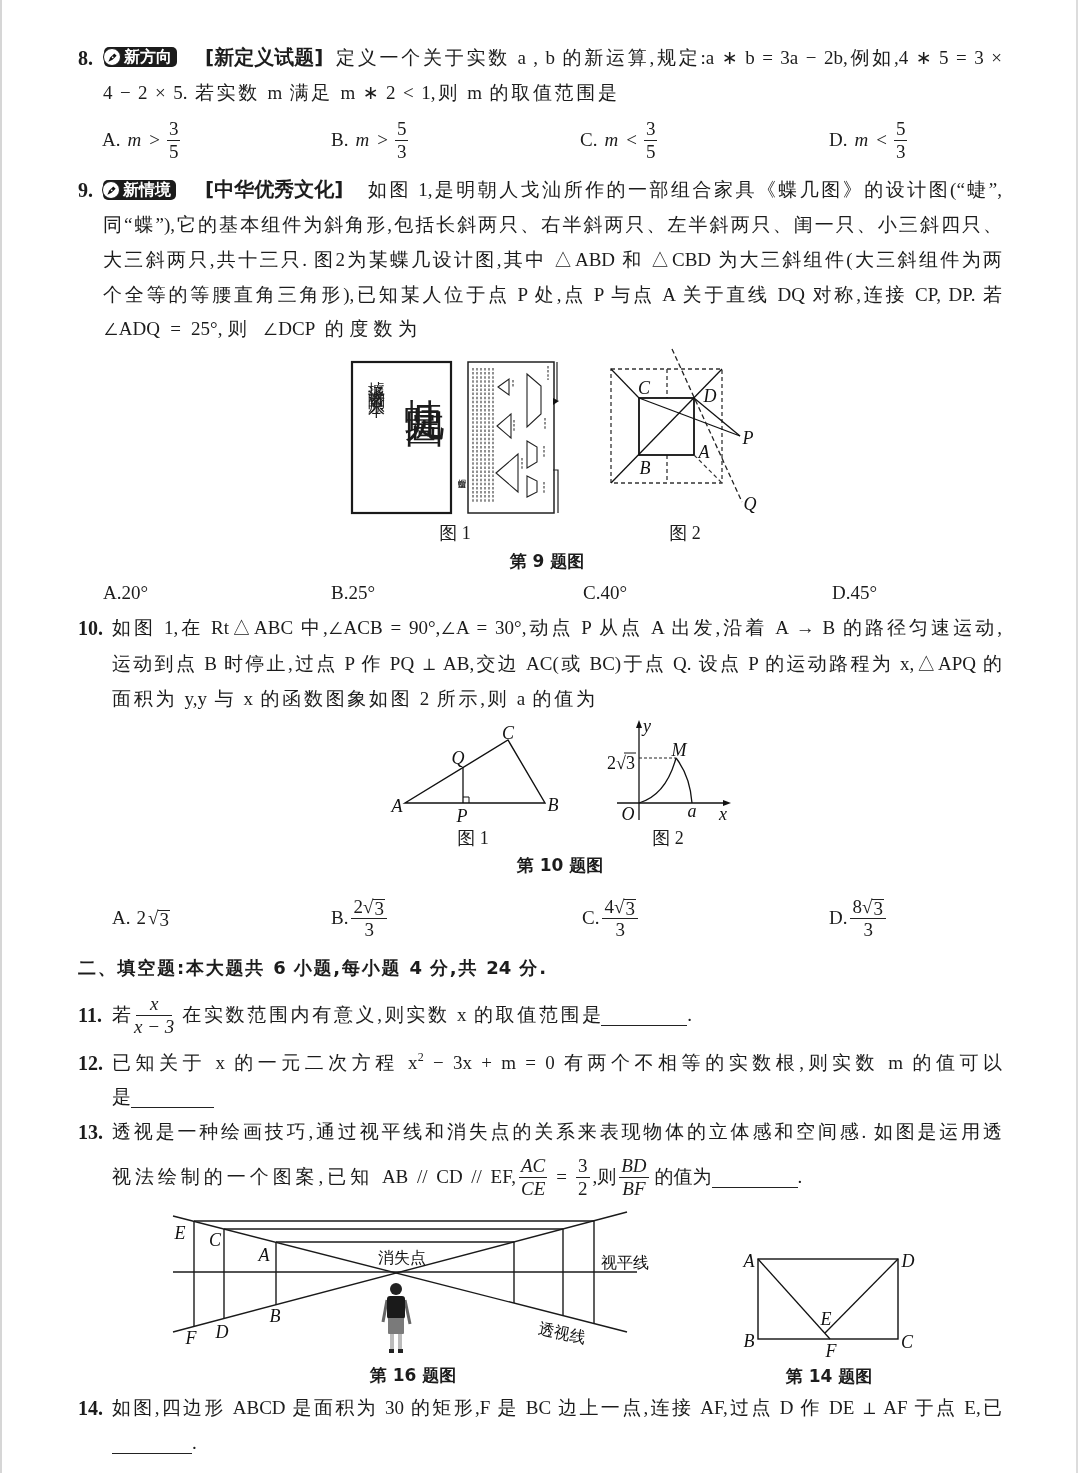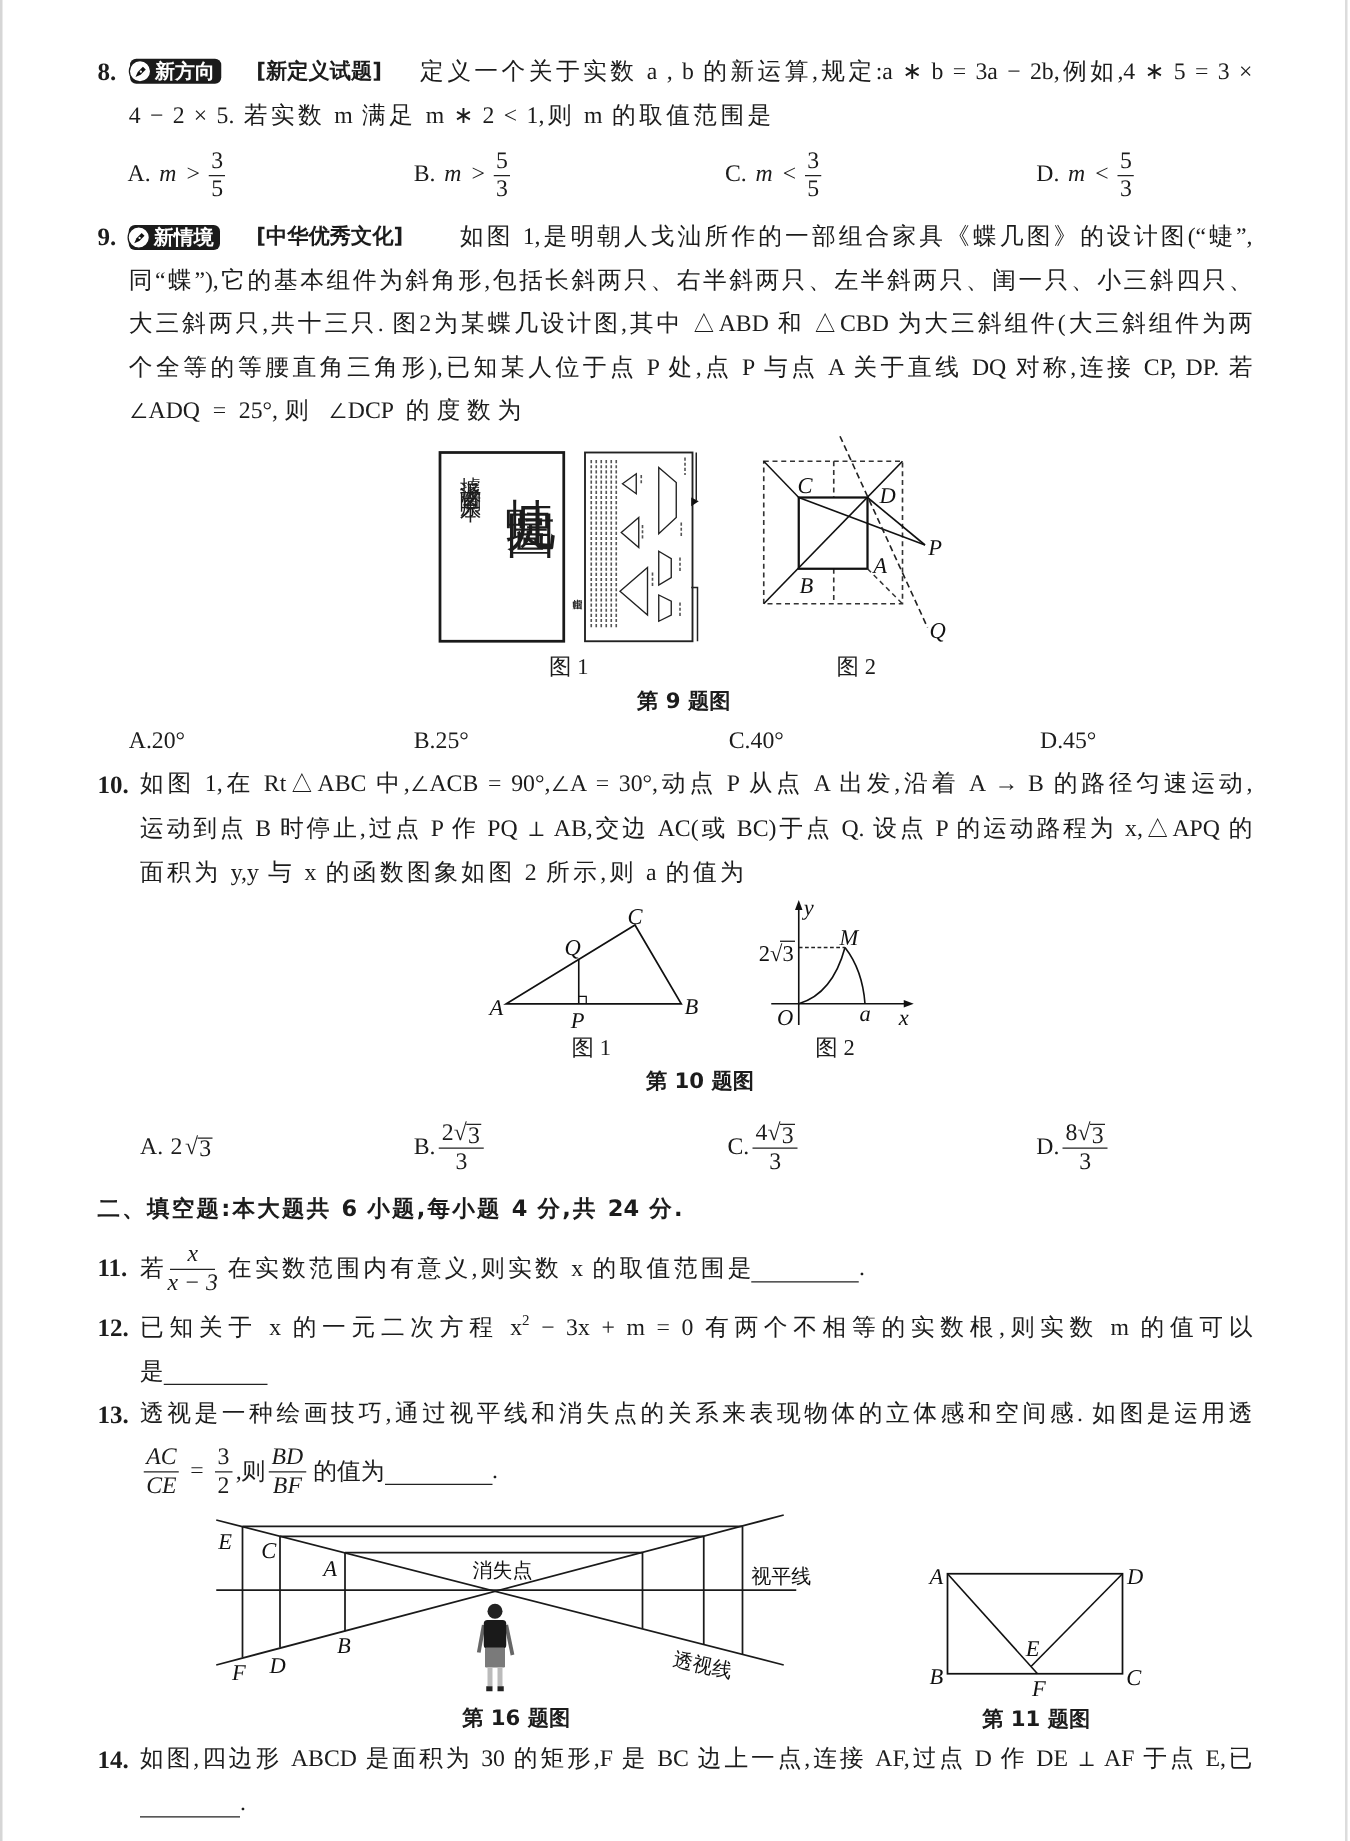--- a/index.html
+++ b/index.html
@@ -8,21 +8,21 @@
 .edge-l{position:absolute;left:0;top:0;width:2px;height:1473px;background:#d6d6d6;}
 .edge-r{position:absolute;left:1076px;top:0;width:2px;height:1473px;background:#dcdcdc;}
 .ln{position:absolute;height:26px;line-height:26px;font-family:Liberation Serif, serif;}
 .j{text-align:justify;text-align-last:justify;}
 .nw{white-space:nowrap;}
 .qn{position:absolute;height:26px;line-height:26px;font-weight:bold;font-size:20px;white-space:nowrap;}
 .badge{position:absolute;height:20px;display:flex;align-items:center;background:#1b1b1b;border-radius:5px;color:#fff;
   font-family:"DejaVu Sans",sans-serif;font-size:16px;font-weight:bold;white-space:nowrap;}
 .badge .ic{width:16px;height:16px;border-radius:50%;background:#fff;border:1.5px solid #1b1b1b;display:flex;align-items:center;justify-content:center;margin-left:-1px;margin-right:3px;}
 .badge .bt{padding-right:5px;line-height:20px;}
-.tag{position:absolute;height:26px;line-height:26px;font-family:"DejaVu Sans",sans-serif;font-weight:bold;font-size:17px;white-space:nowrap;}
+.tag{position:absolute;height:26px;line-height:26px;font-family:"DejaVu Sans",sans-serif;font-weight:bold;font-size:20px;white-space:nowrap;}
 .opt{position:absolute;display:flex;align-items:center;white-space:nowrap;height:48px;}
 .opt .v{font-style:italic;margin:0 8px 0 7px;}
 .opt .op{margin-right:4px;}
 .frac{display:inline-flex;flex-direction:column;align-items:center;vertical-align:middle;line-height:22px;margin:0 3px;}
 .frac .nu{border-bottom:1.3px solid #222;padding:0 2px;display:flex;align-items:flex-start;}
 .frac .de{padding:0 2px;}
 .it{font-style:italic;}
 .sq{display:inline-flex;align-items:flex-start;}
 .sq .rd{border-top:1.3px solid #222;line-height:18px;margin-top:3px;padding:0 1px;}
 .blank{display:inline-block;border-bottom:1.3px solid #222;height:20px;}
@@ -287,20 +287,21 @@
   <div class="row" style="left:112px;top:1084px;height:26px">
     <span>是</span>
     <span class="blank" style="width:83px;margin-right:4px"></span>
   </div>
 </section>
 
 <section>
   <span class="qn" style="left:78px;top:1119px">13.</span>
   <div class="ln j" style="left:112px;top:1119px;width:890px">透视是一种绘画技巧,通过视平线和消失点的关系来表现物体的立体感和空间感. 如图是运用透</div>
   <div class="row" style="left:112px;top:1154px;height:46px">
+    <span class="j" style="display:inline-block;width:404px">视法绘制的一个图案,已知 AB // CD // EF,</span>
     <span class="frac it">
       <span class="nu">AC</span>
       <span class="de">CE</span>
     </span>
     <span style="margin:0 6px">=</span>
     <span class="frac">
       <span class="nu">3</span>
       <span class="de">2</span>
     </span>
     <span>,则</span>
@@ -356,21 +357,21 @@
   <rect x="758" y="1259" width="140" height="80" fill="none" stroke="#111" stroke-width="1.4"></rect>
   <line x1="758" y1="1259" x2="830" y2="1339" stroke="#111" stroke-width="1.3"></line>
   <line x1="898" y1="1259" x2="825" y2="1333" stroke="#111" stroke-width="1.3"></line>
   <text x="749" y="1261" text-anchor="middle" dominant-baseline="central">A</text>
   <text x="908" y="1261" text-anchor="middle" dominant-baseline="central">D</text>
   <text x="749" y="1341" text-anchor="middle" dominant-baseline="central">B</text>
   <text x="907" y="1342" text-anchor="middle" dominant-baseline="central">C</text>
   <text x="826" y="1319" text-anchor="middle" dominant-baseline="central">E</text>
   <text x="831" y="1351" text-anchor="middle" dominant-baseline="central">F</text>
 </svg>
-<div class="capb" style="left:829px;top:1376px">第 11 题图</div>
+<div class="capb" style="left:829px;top:1376px">第 14 题图</div>
 
 <section>
   <span class="qn" style="left:78px;top:1395px">14.</span>
   <div class="ln j" style="left:112px;top:1395px;width:890px">如图,四边形 ABCD 是面积为 30 的矩形,F 是 BC 边上一点,连接 AF,过点 D 作 DE ⊥ AF 于点 E,已</div>
   <div class="row" style="left:112px;top:1430px;height:26px">
     <span class="blank" style="width:80px"></span>
     <span>.</span>
   </div>
 </section>
 

